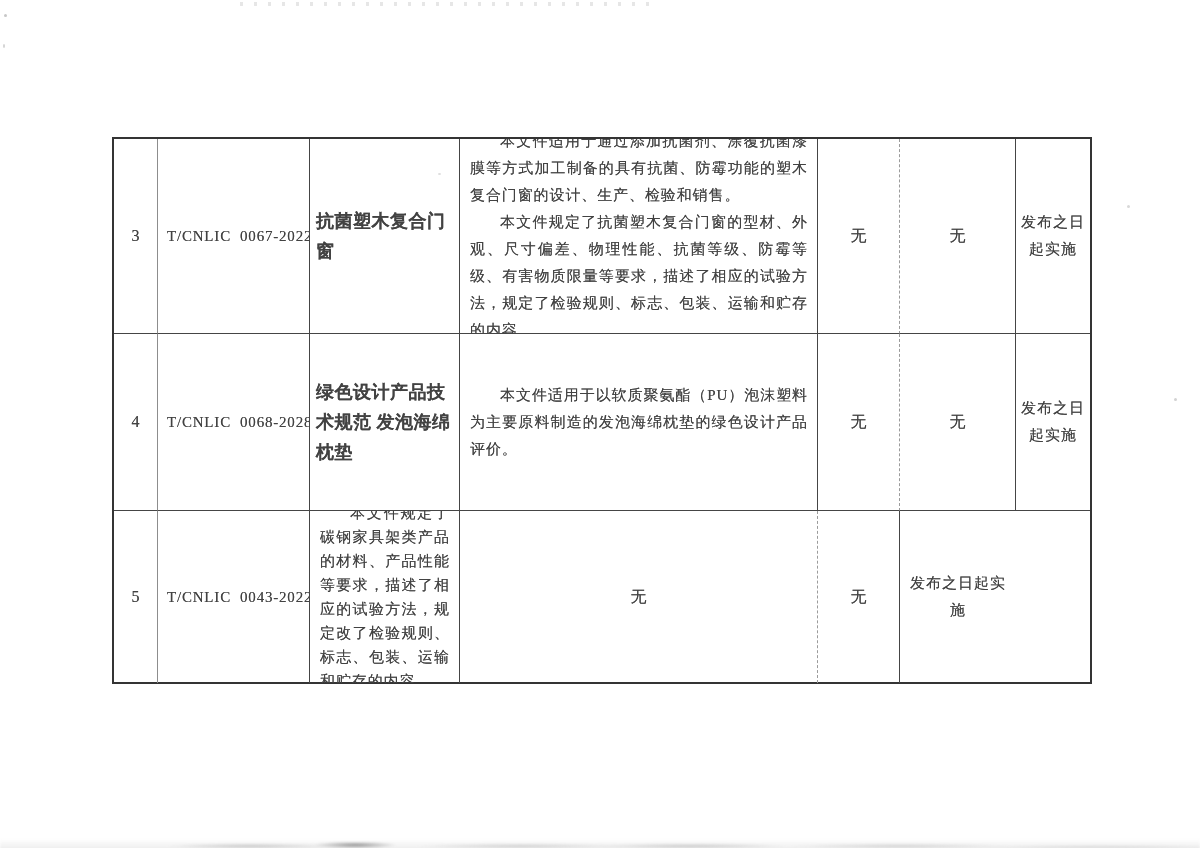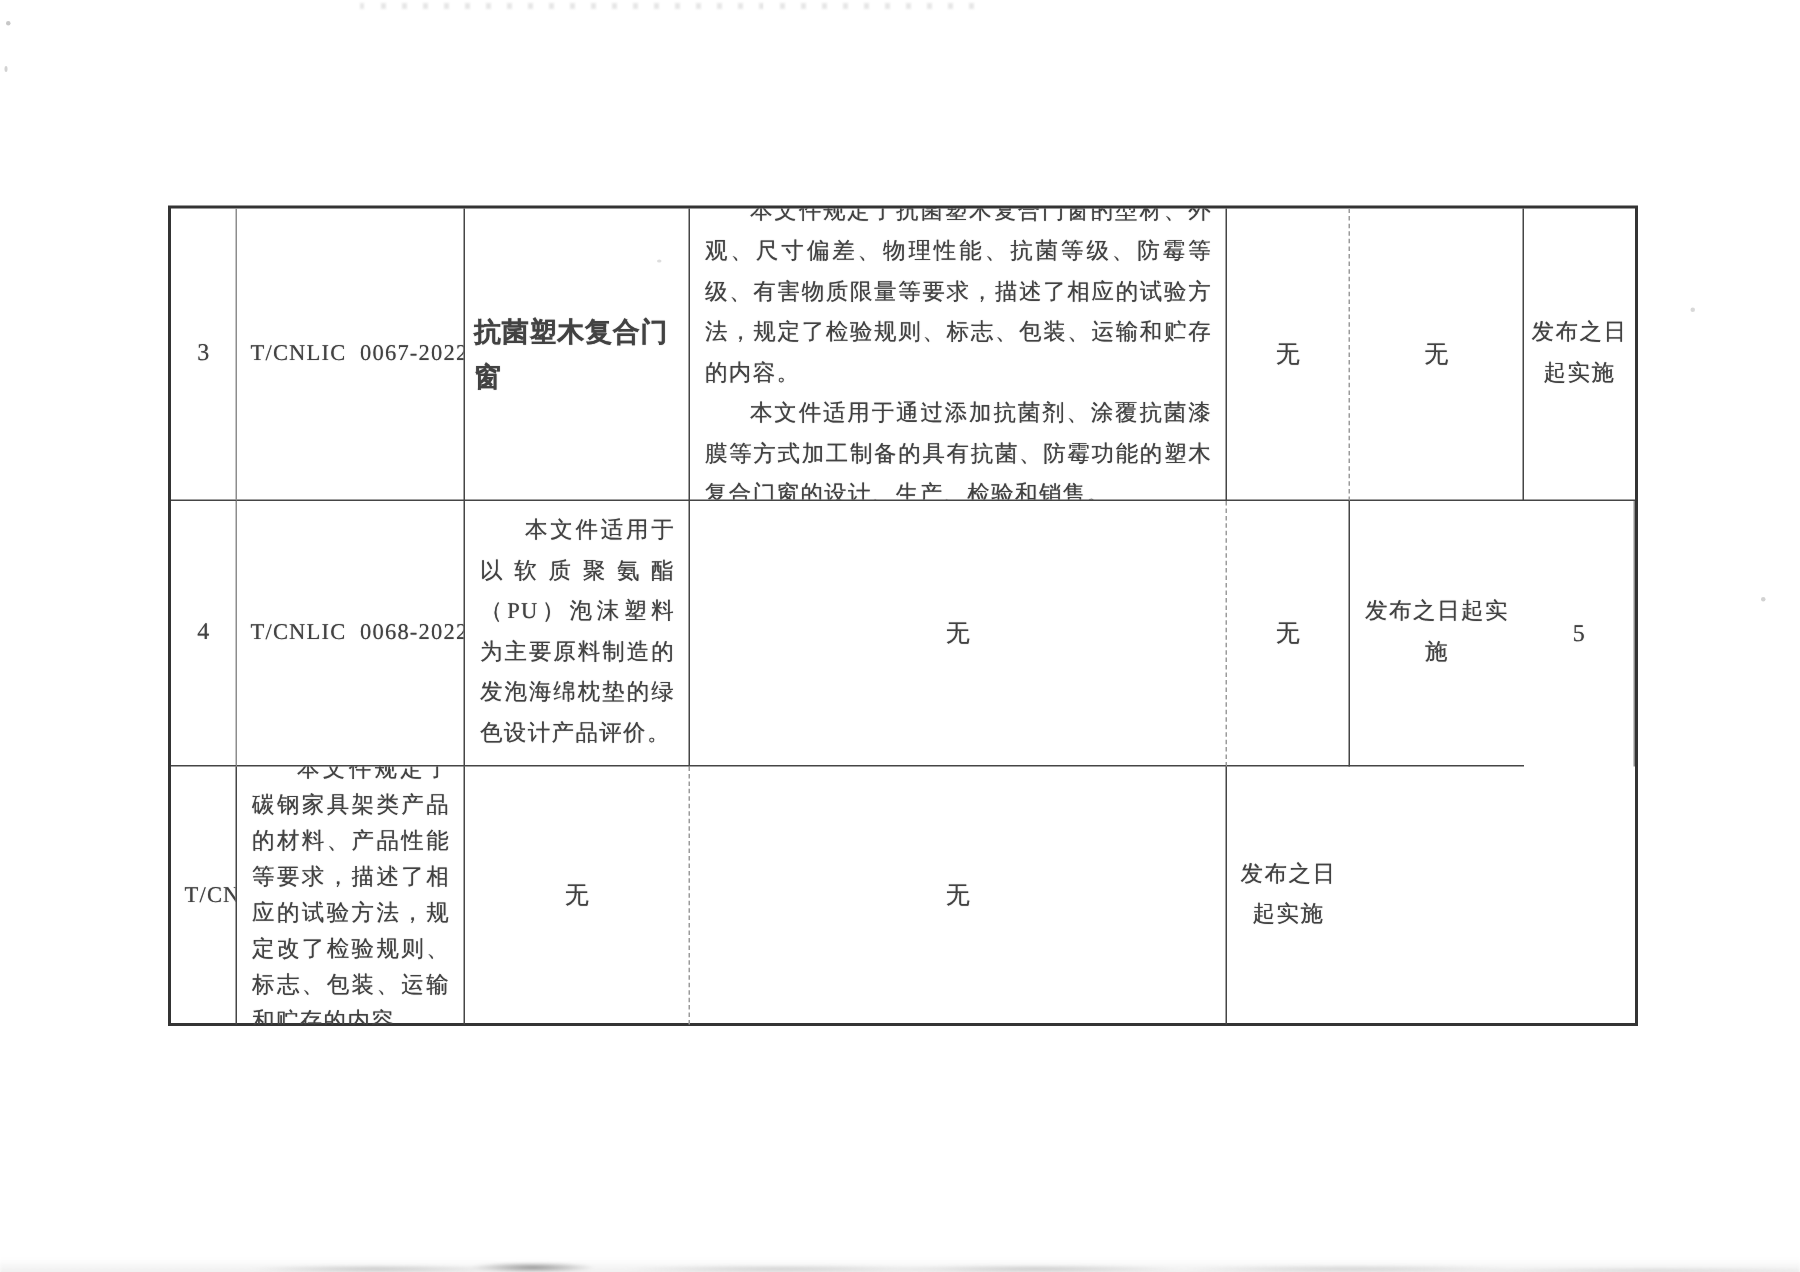--- a/index.html
+++ b/index.html
@@ -143,31 +143,34 @@
   <div class="speck s5"></div>
 
   <div class="std-table">
 
     <div class="cell c-no sep-light">3</div>
     <div class="cell c-code">T/CNLIC  0067-2022</div>
     <div class="cell c-name">
       <span>抗菌塑木复合门窗</span>
     </div>
     <div class="cell c-desc lh27">
+      <p>本文件适用于通过添加抗菌剂、涂覆抗菌漆膜等方式加工制备的具有抗菌、防霉功能的塑木复合门窗的设计、生产、检验和销售。</p>
       <p>本文件规定了抗菌塑木复合门窗的型材、外观、尺寸偏差、物理性能、抗菌等级、防霉等级、有害物质限量等要求，描述了相应的试验方法，规定了检验规则、标志、包装、运输和贮存的内容。</p>
-      <p>本文件适用于通过添加抗菌剂、涂覆抗菌漆膜等方式加工制备的具有抗菌、防霉功能的塑木复合门窗的设计、生产、检验和销售。</p>
     </div>
     <div class="cell c-none sep-dashed">无</div>
     <div class="cell c-none">无</div>
     <div class="cell c-date last-col">
       <span>发布之日起实施</span>
     </div>
 
     <div class="cell c-no sep-light">4</div>
-    <div class="cell c-code">T/CNLIC  0068-2022</div>
+    <div class="cell c-code">T/CNLIC  0068-2028</div>
+    <div class="cell c-name">
+      <span>绿色设计产品技术规范 发泡海绵枕垫</span>
+    </div>
     <div class="cell c-desc lh27">
       <p>本文件适用于以软质聚氨酯（PU）泡沫塑料为主要原料制造的发泡海绵枕垫的绿色设计产品评价。</p>
     </div>
     <div class="cell c-none sep-dashed">无</div>
     <div class="cell c-none">无</div>
     <div class="cell c-date last-col">
       <span>发布之日起实施</span>
     </div>
 
     <div class="cell c-no sep-light last-row">5</div>

